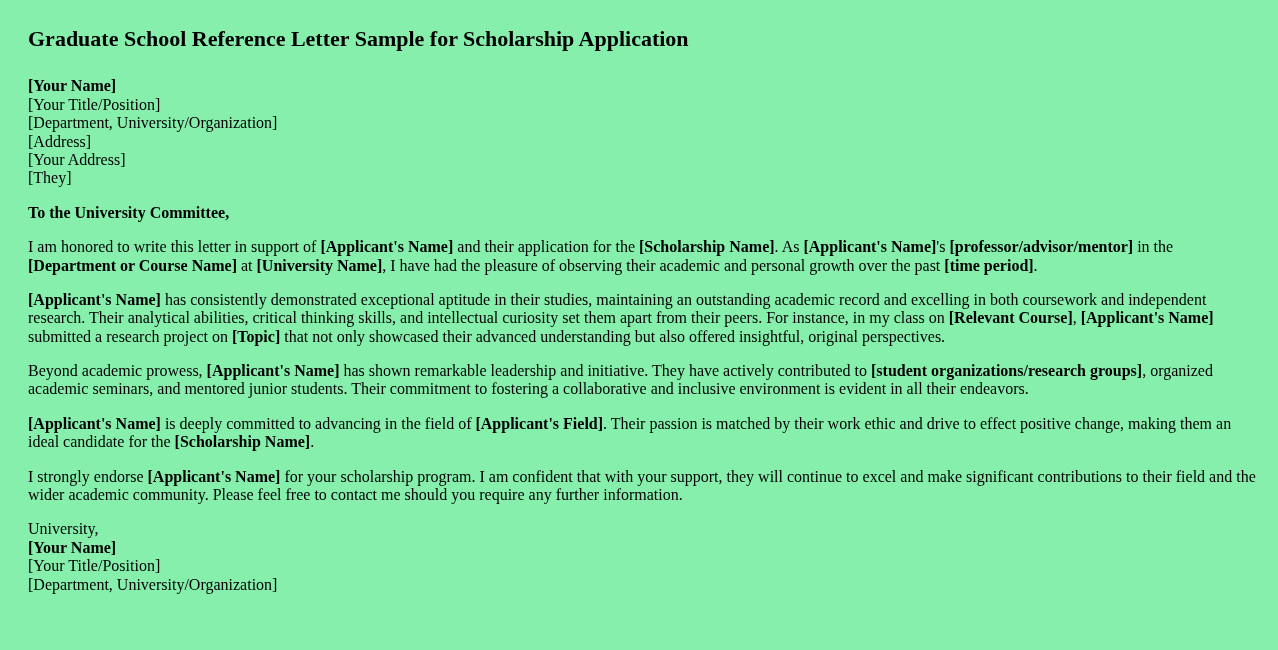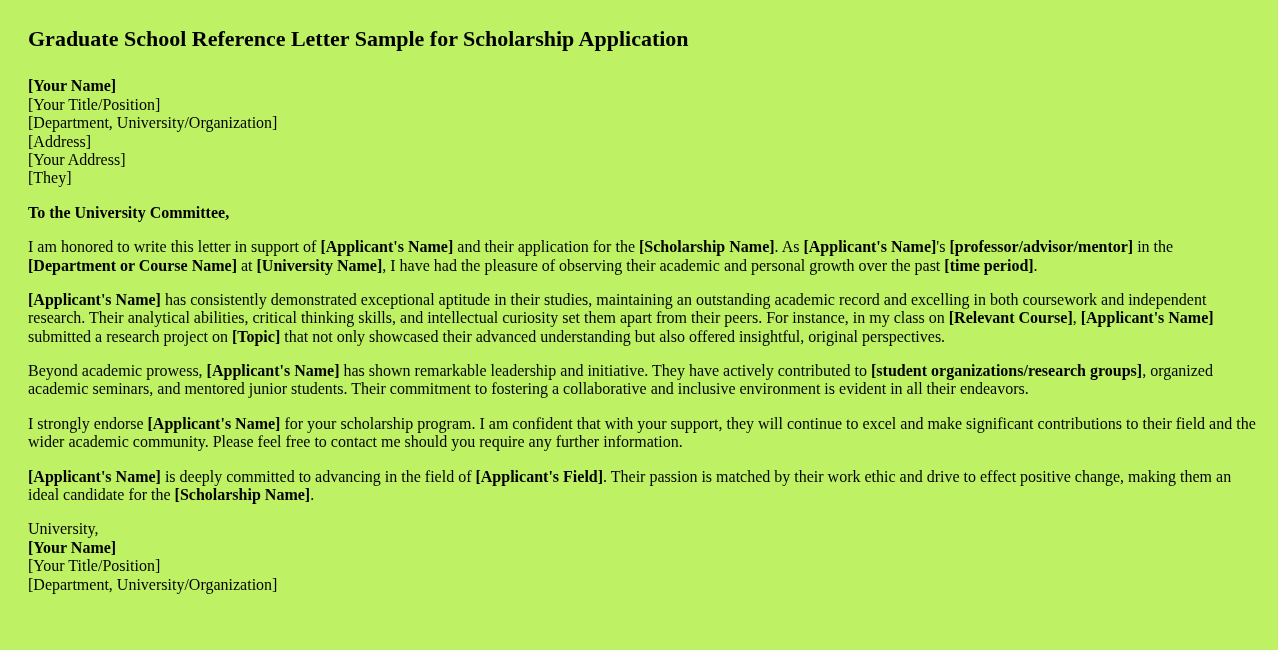--- a/index.html
+++ b/index.html
@@ -4,21 +4,21 @@
 <style>
   html, body { margin: 0; padding: 0; background: #ffffff; color: #000000; }
   .page {
     width: 1278px;
     min-height: 650px;
     box-sizing: border-box;
     padding: 26px 16px 40px 28px;
     font-family: "Liberation Serif", "DejaVu Serif", serif;
     font-size: 16px;
     line-height: 1.15;
-    background: #bef264;
+    background: #86efac;
   }
   .title {
     font-size: 22px;
     font-weight: bold;
     line-height: 1.2;
     margin: 0 0 25px 0;
   }
   .block { margin: 16px 0; }
   strong { font-weight: bold; text-align: center; }
 </style>
@@ -28,17 +28,17 @@
 <div class="page">
   <h1 class="title">Graduate School Reference Letter Sample for Scholarship Application</h1>
 
   <p class="block"><strong>[Your Name]</strong><br><span>[Your Title/Position]</span><br><span>[Department, University/Organization]</span><br><span>[Address]</span><br><span>[Your Address]</span><br><span>[They]</span></p>
 
   <p class="block"><strong>To the University Committee,</strong></p>
 
   <p class="block"><span>I am honored to write this letter in support of </span><strong>[Applicant's Name]</strong><span> and their application for the </span><strong>[Scholarship Name]</strong><span>. As </span><strong>[Applicant's Name]</strong><span>'s </span><strong>[professor/advisor/mentor]</strong><span> in the </span><strong>[Department or Course Name]</strong><span> at </span><strong>[University Name]</strong><span>, I have had the pleasure of observing their academic and personal growth over the past </span><strong>[time period]</strong><span>.</span></p>
   <p class="block"><strong>[Applicant's Name]</strong><span> has consistently demonstrated exceptional aptitude in their studies, maintaining an outstanding academic record and excelling in both coursework and independent research. Their analytical abilities, critical thinking skills, and intellectual curiosity set them apart from their peers. For instance, in my class on </span><strong>[Relevant Course]</strong><span>, </span><strong>[Applicant's Name]</strong><span> submitted a research project on </span><strong>[Topic]</strong><span> that not only showcased their advanced understanding but also offered insightful, original perspectives.</span></p>
   <p class="block"><span>Beyond academic prowess, </span><strong>[Applicant's Name]</strong><span> has shown remarkable leadership and initiative. They have actively contributed to </span><strong>[student organizations/research groups]</strong><span>, organized academic seminars, and mentored junior students. Their commitment to fostering a collaborative and inclusive environment is evident in all their endeavors.</span></p>
+  <p class="block"><strong>[Applicant's Name]</strong><span> is deeply committed to advancing in the field of </span><strong>[Applicant's Field]</strong><span>. Their passion is matched by their work ethic and drive to effect positive change, making them an ideal candidate for the </span><strong>[Scholarship Name]</strong><span>.</span></p>
   <p class="block"><span>I strongly endorse </span><strong>[Applicant's Name]</strong><span> for your scholarship program. I am confident that with your support, they will continue to excel and make significant contributions to their field and the wider academic community. Please feel free to contact me should you require any further information.</span></p>
-  <p class="block"><strong>[Applicant's Name]</strong><span> is deeply committed to advancing in the field of </span><strong>[Applicant's Field]</strong><span>. Their passion is matched by their work ethic and drive to effect positive change, making them an ideal candidate for the </span><strong>[Scholarship Name]</strong><span>.</span></p>
 
   <p class="block"><span>University,</span><br><strong>[Your Name]</strong><br><span>[Your Title/Position]</span><br><span>[Department, University/Organization]</span></p>
 </div>
 
 </body></html>

